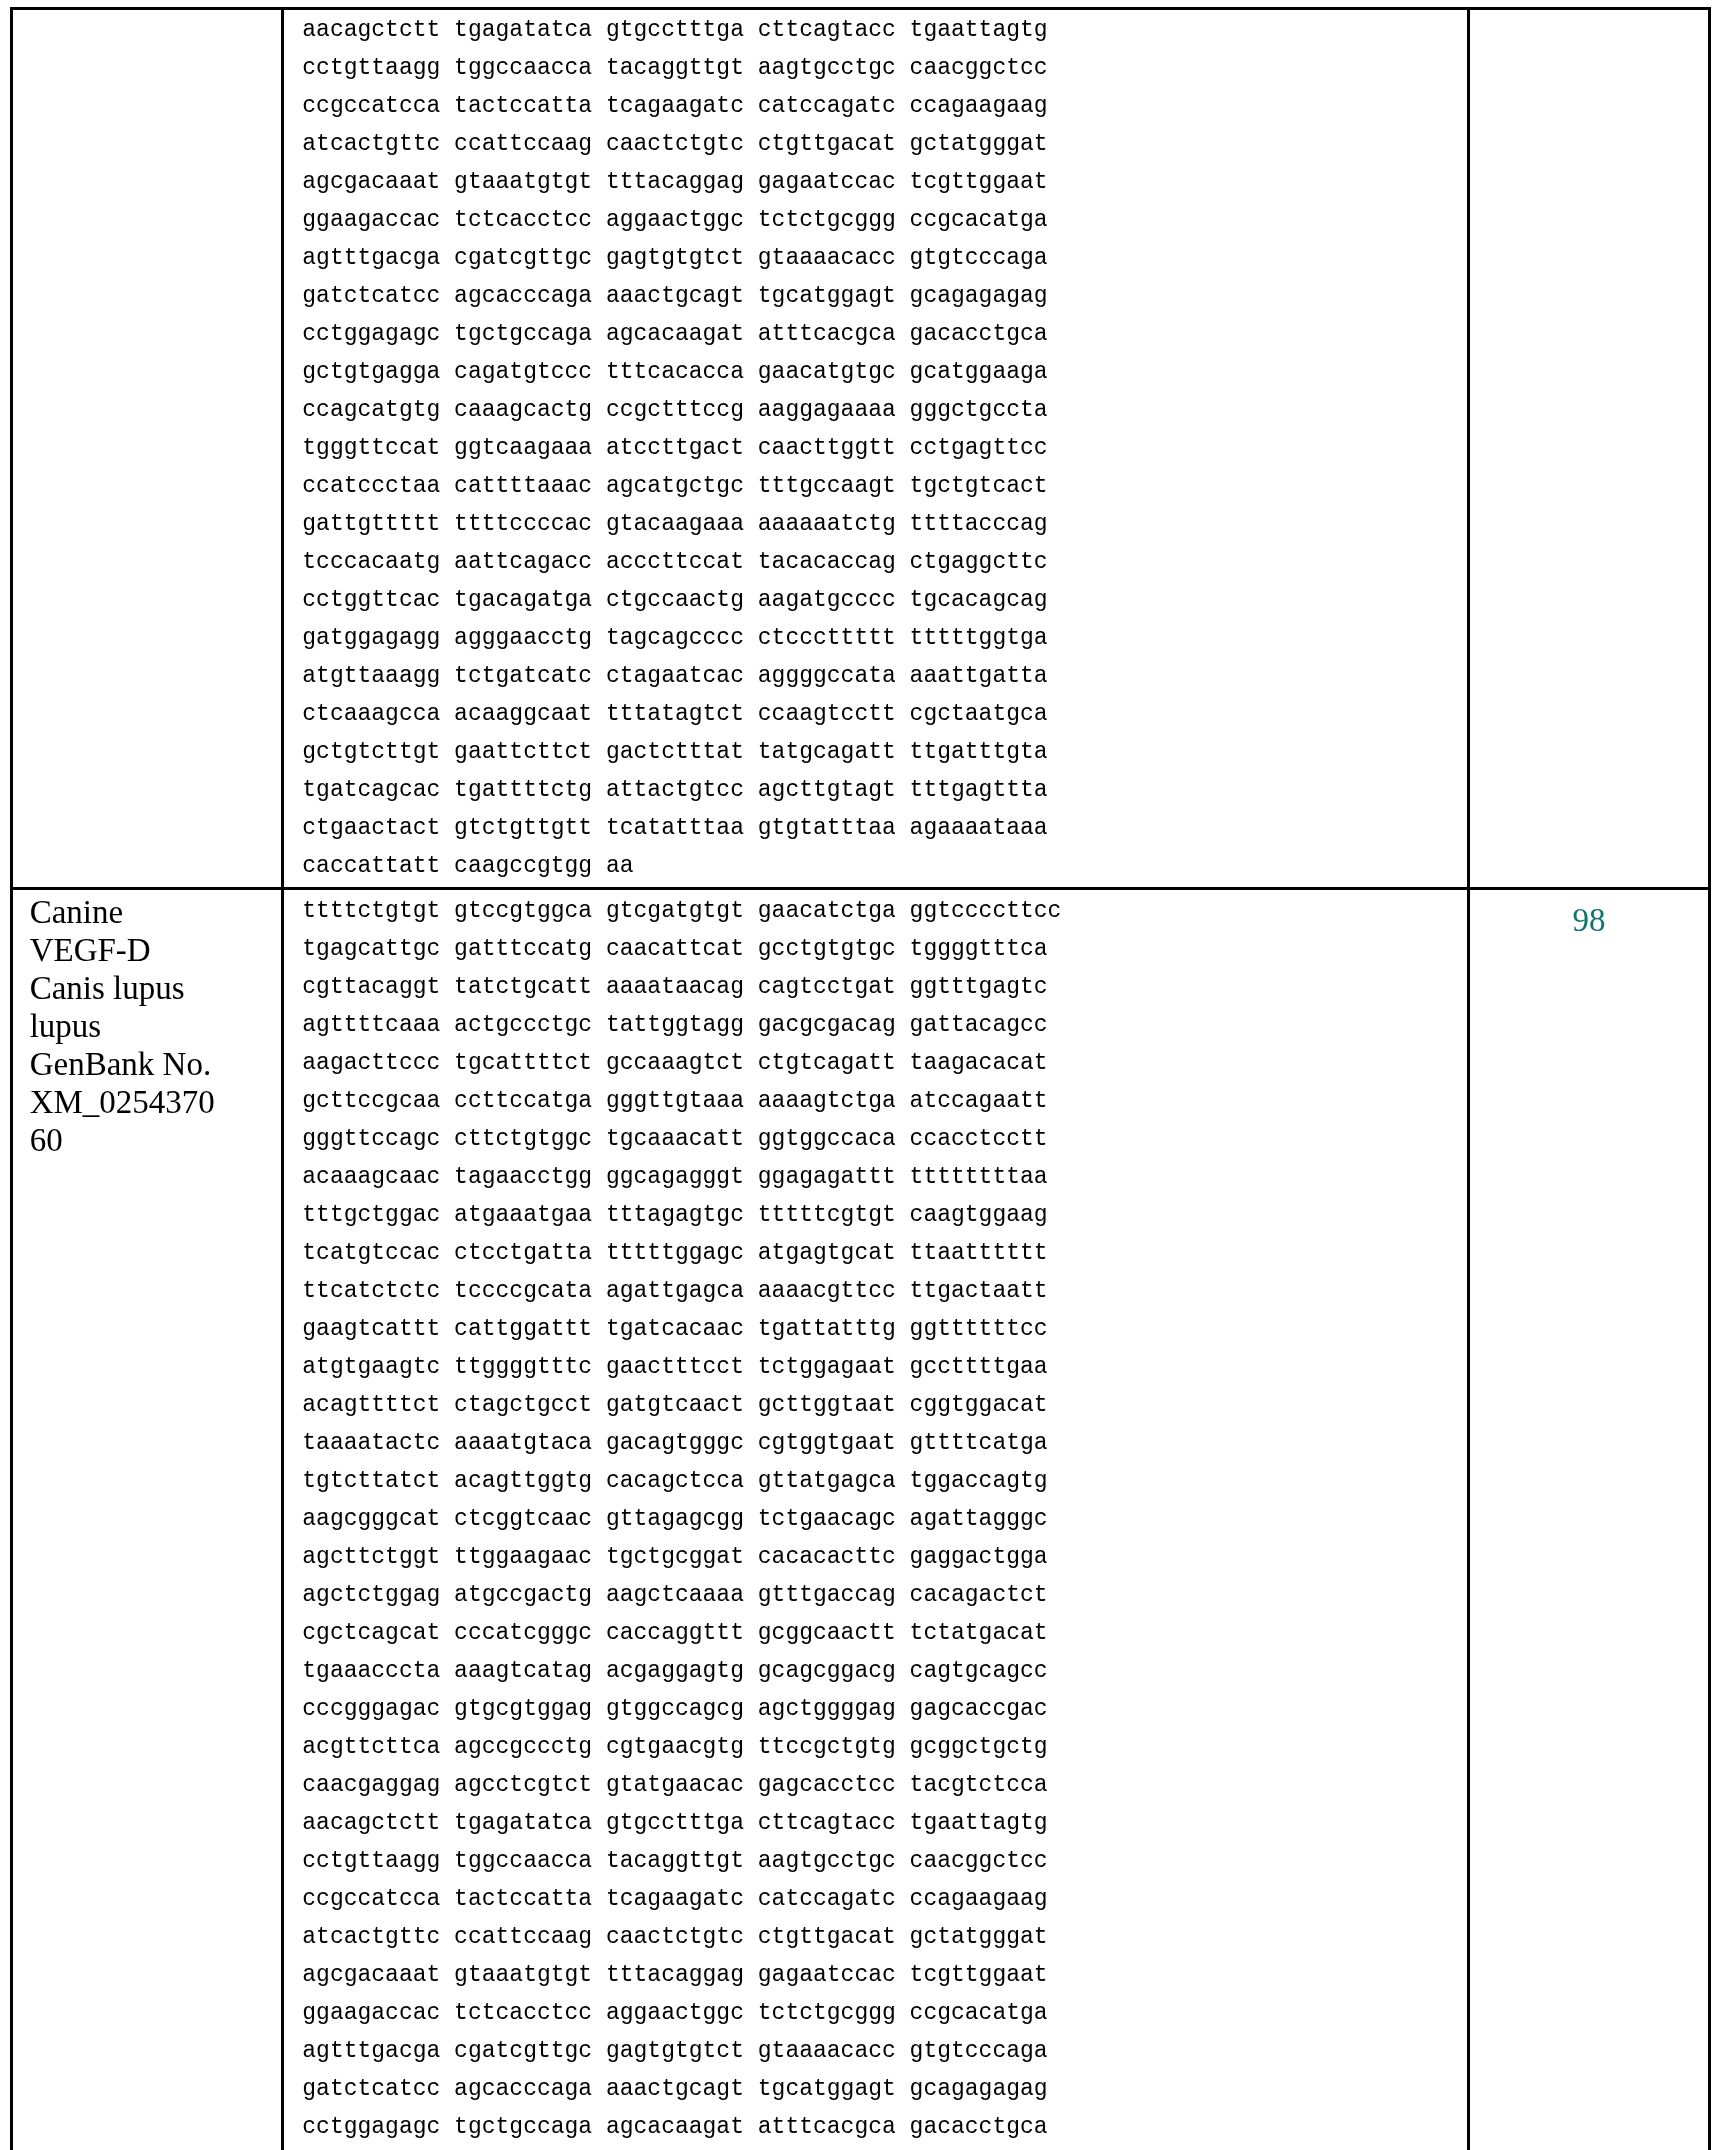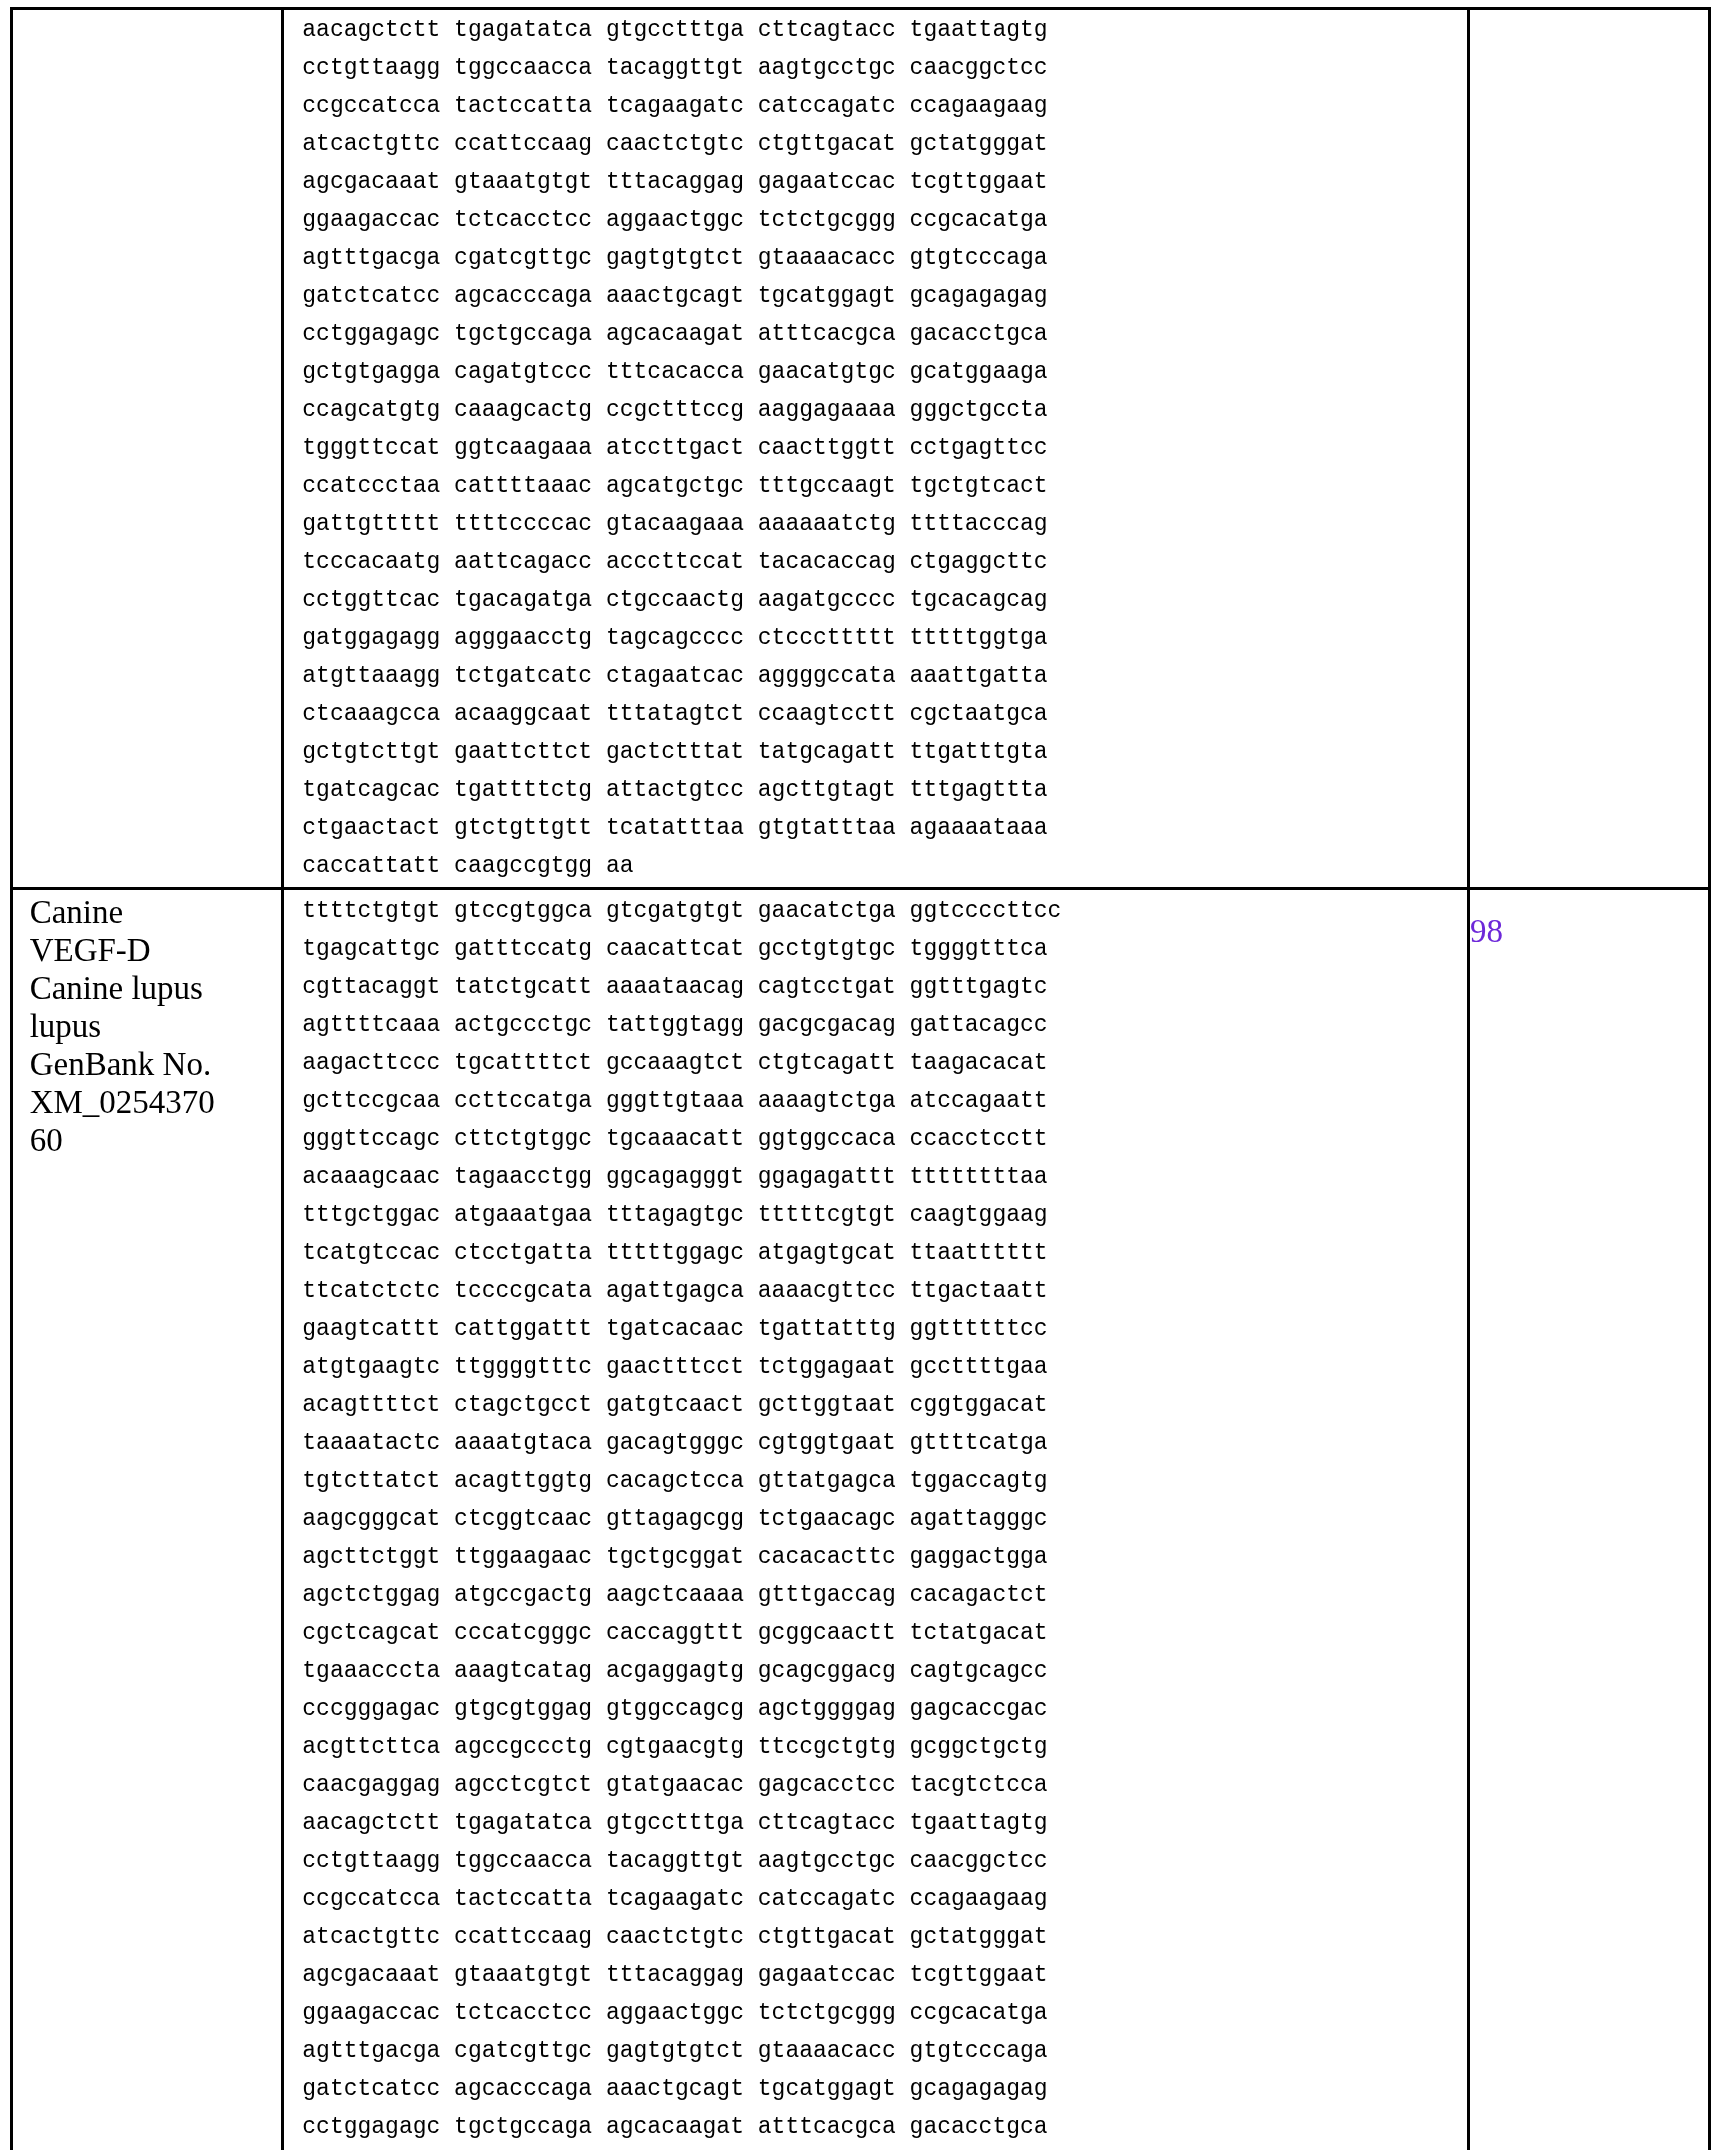--- a/index.html
+++ b/index.html
@@ -18,21 +18,21 @@
   }
   .label span { display:block; }
   .seq {
     font-family:"Liberation Mono", "DejaVu Sans Mono", monospace;
     font-size:23px; line-height:38px; color:#000;
     padding:1.7px 0 1.7px 18.3px; white-space:pre;
   }
   .seq div { height:38px; }
   .ident {
     font-family:"Liberation Serif", serif; font-size:33px; line-height:38px;
-    text-align:left; padding-top:22px; color:#6d28d9;
+    text-align:center; padding-top:11px; color:#0f766e;
   }
   .top-row td { border-top:3.3px solid #000; }
   .bottom-row td { border-bottom:4.2px solid #000; }
 </style>
 </head>
 <body>
 
 <table class="tbl">
   <tbody>
       <tr class="top-row">
@@ -44,21 +44,21 @@
     </td>
     <td class="c3">
       <div class="ident"></div>
     </td>
   </tr>
   <tr class="bottom-row">
     <td class="c1">
       <div class="label">
             <span>Canine</span>
             <span>VEGF-D</span>
-            <span>Canine lupus</span>
+            <span>Canis lupus</span>
             <span>lupus</span>
             <span>GenBank No.</span>
             <span>XM_0254370</span>
             <span>60</span>
           </div>
     </td>
     <td class="c2">
       <div class="seq"><div>ttttctgtgt gtccgtggca gtcgatgtgt gaacatctga ggtccccttcc</div><div>tgagcattgc gatttccatg caacattcat gcctgtgtgc tggggtttca</div><div>cgttacaggt tatctgcatt aaaataacag cagtcctgat ggtttgagtc</div><div>agttttcaaa actgccctgc tattggtagg gacgcgacag gattacagcc</div><div>aagacttccc tgcattttct gccaaagtct ctgtcagatt taagacacat</div><div>gcttccgcaa ccttccatga gggttgtaaa aaaagtctga atccagaatt</div><div>gggttccagc cttctgtggc tgcaaacatt ggtggccaca ccacctcctt</div><div>acaaagcaac tagaacctgg ggcagagggt ggagagattt ttttttttaa</div><div>tttgctggac atgaaatgaa tttagagtgc tttttcgtgt caagtggaag</div><div>tcatgtccac ctcctgatta tttttggagc atgagtgcat ttaatttttt</div><div>ttcatctctc tccccgcata agattgagca aaaacgttcc ttgactaatt</div><div>gaagtcattt cattggattt tgatcacaac tgattatttg ggttttttcc</div><div>atgtgaagtc ttggggtttc gaactttcct tctggagaat gccttttgaa</div><div>acagttttct ctagctgcct gatgtcaact gcttggtaat cggtggacat</div><div>taaaatactc aaaatgtaca gacagtgggc cgtggtgaat gttttcatga</div><div>tgtcttatct acagttggtg cacagctcca gttatgagca tggaccagtg</div><div>aagcgggcat ctcggtcaac gttagagcgg tctgaacagc agattagggc</div><div>agcttctggt ttggaagaac tgctgcggat cacacacttc gaggactgga</div><div>agctctggag atgccgactg aagctcaaaa gtttgaccag cacagactct</div><div>cgctcagcat cccatcgggc caccaggttt gcggcaactt tctatgacat</div><div>tgaaacccta aaagtcatag acgaggagtg gcagcggacg cagtgcagcc</div><div>cccgggagac gtgcgtggag gtggccagcg agctggggag gagcaccgac</div><div>acgttcttca agccgccctg cgtgaacgtg ttccgctgtg gcggctgctg</div><div>caacgaggag agcctcgtct gtatgaacac gagcacctcc tacgtctcca</div><div>aacagctctt tgagatatca gtgcctttga cttcagtacc tgaattagtg</div><div>cctgttaagg tggccaacca tacaggttgt aagtgcctgc caacggctcc</div><div>ccgccatcca tactccatta tcagaagatc catccagatc ccagaagaag</div><div>atcactgttc ccattccaag caactctgtc ctgttgacat gctatgggat</div><div>agcgacaaat gtaaatgtgt tttacaggag gagaatccac tcgttggaat</div><div>ggaagaccac tctcacctcc aggaactggc tctctgcggg ccgcacatga</div><div>agtttgacga cgatcgttgc gagtgtgtct gtaaaacacc gtgtcccaga</div><div>gatctcatcc agcacccaga aaactgcagt tgcatggagt gcagagagag</div><div>cctggagagc tgctgccaga agcacaagat atttcacgca gacacctgca</div><div>gctgtgagga cagatgtccc tttcacacca gaacatgtgc gcatggaaga</div></div>
     </td>
     <td class="c3">

